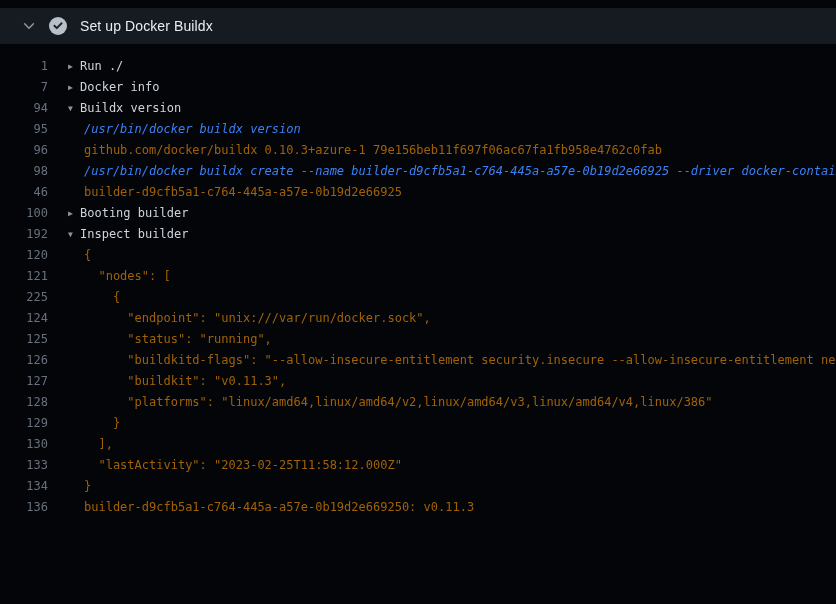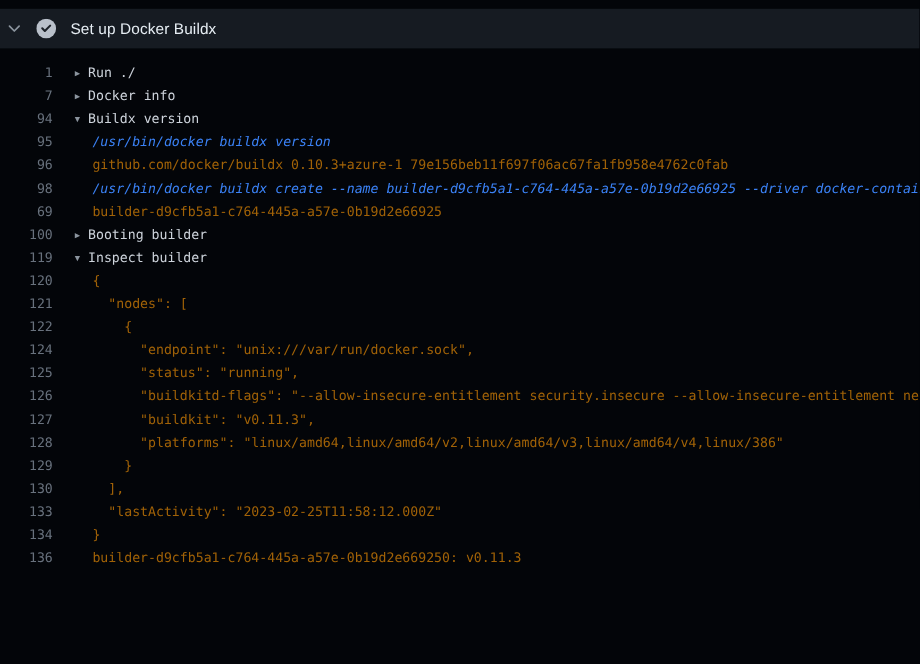--- a/index.html
+++ b/index.html
@@ -8,21 +8,21 @@
     background: #030509;
     font-family: "DejaVu Sans Mono", "Liberation Mono", monospace;
     padding-top: 8px;
   }
   .step-header {
     height: 36px;
     width: 100%;
     background: #161b22;
     display: flex;
     align-items: center;
-    padding-left: 6px;
+    padding-left: 22px;
     cursor: pointer;
   }
   .step-header .chevron { width: 14px; height: 14px; display: block; }
   .step-header .check { width: 18px; height: 18px; display: block; margin-left: 13px; }
   .step-title {
     margin-left: 13px;
     font-family: "Liberation Sans", "DejaVu Sans", sans-serif;
     font-size: 14px;
     color: #e6edf3;
     letter-spacing: .1px;
@@ -96,41 +96,41 @@
   </div>
     <div class="log-line output">
     <span class="ln">96</span>
     <span class="content">github.com/docker/buildx 0.10.3+azure-1 79e156beb11f697f06ac67fa1fb958e4762c0fab</span>
   </div>
     <div class="log-line command">
     <span class="ln">98</span>
     <span class="content">/usr/bin/docker buildx create --name builder-d9cfb5a1-c764-445a-a57e-0b19d2e66925 --driver docker-container</span>
   </div>
     <div class="log-line output">
-    <span class="ln">69</span>
+    <span class="ln">46</span>
     <span class="content">builder-d9cfb5a1-c764-445a-a57e-0b19d2e66925</span>
   </div>
     <div class="log-line group">
     <span class="ln">100</span>
     <span class="content"><span class="arrow">▶</span>Booting builder</span>
   </div>
     <div class="log-line group">
-    <span class="ln">119</span>
+    <span class="ln">192</span>
     <span class="content"><span class="arrow">▼</span>Inspect builder</span>
   </div>
     <div class="log-line output">
     <span class="ln">120</span>
     <span class="content">{</span>
   </div>
     <div class="log-line output">
     <span class="ln">121</span>
     <span class="content">  "nodes": [</span>
   </div>
     <div class="log-line output">
-    <span class="ln">122</span>
+    <span class="ln">225</span>
     <span class="content">    {</span>
   </div>
     <div class="log-line output">
     <span class="ln">124</span>
     <span class="content">      "endpoint": "unix:///var/run/docker.sock",</span>
   </div>
     <div class="log-line output">
     <span class="ln">125</span>
     <span class="content">      "status": "running",</span>
   </div>

